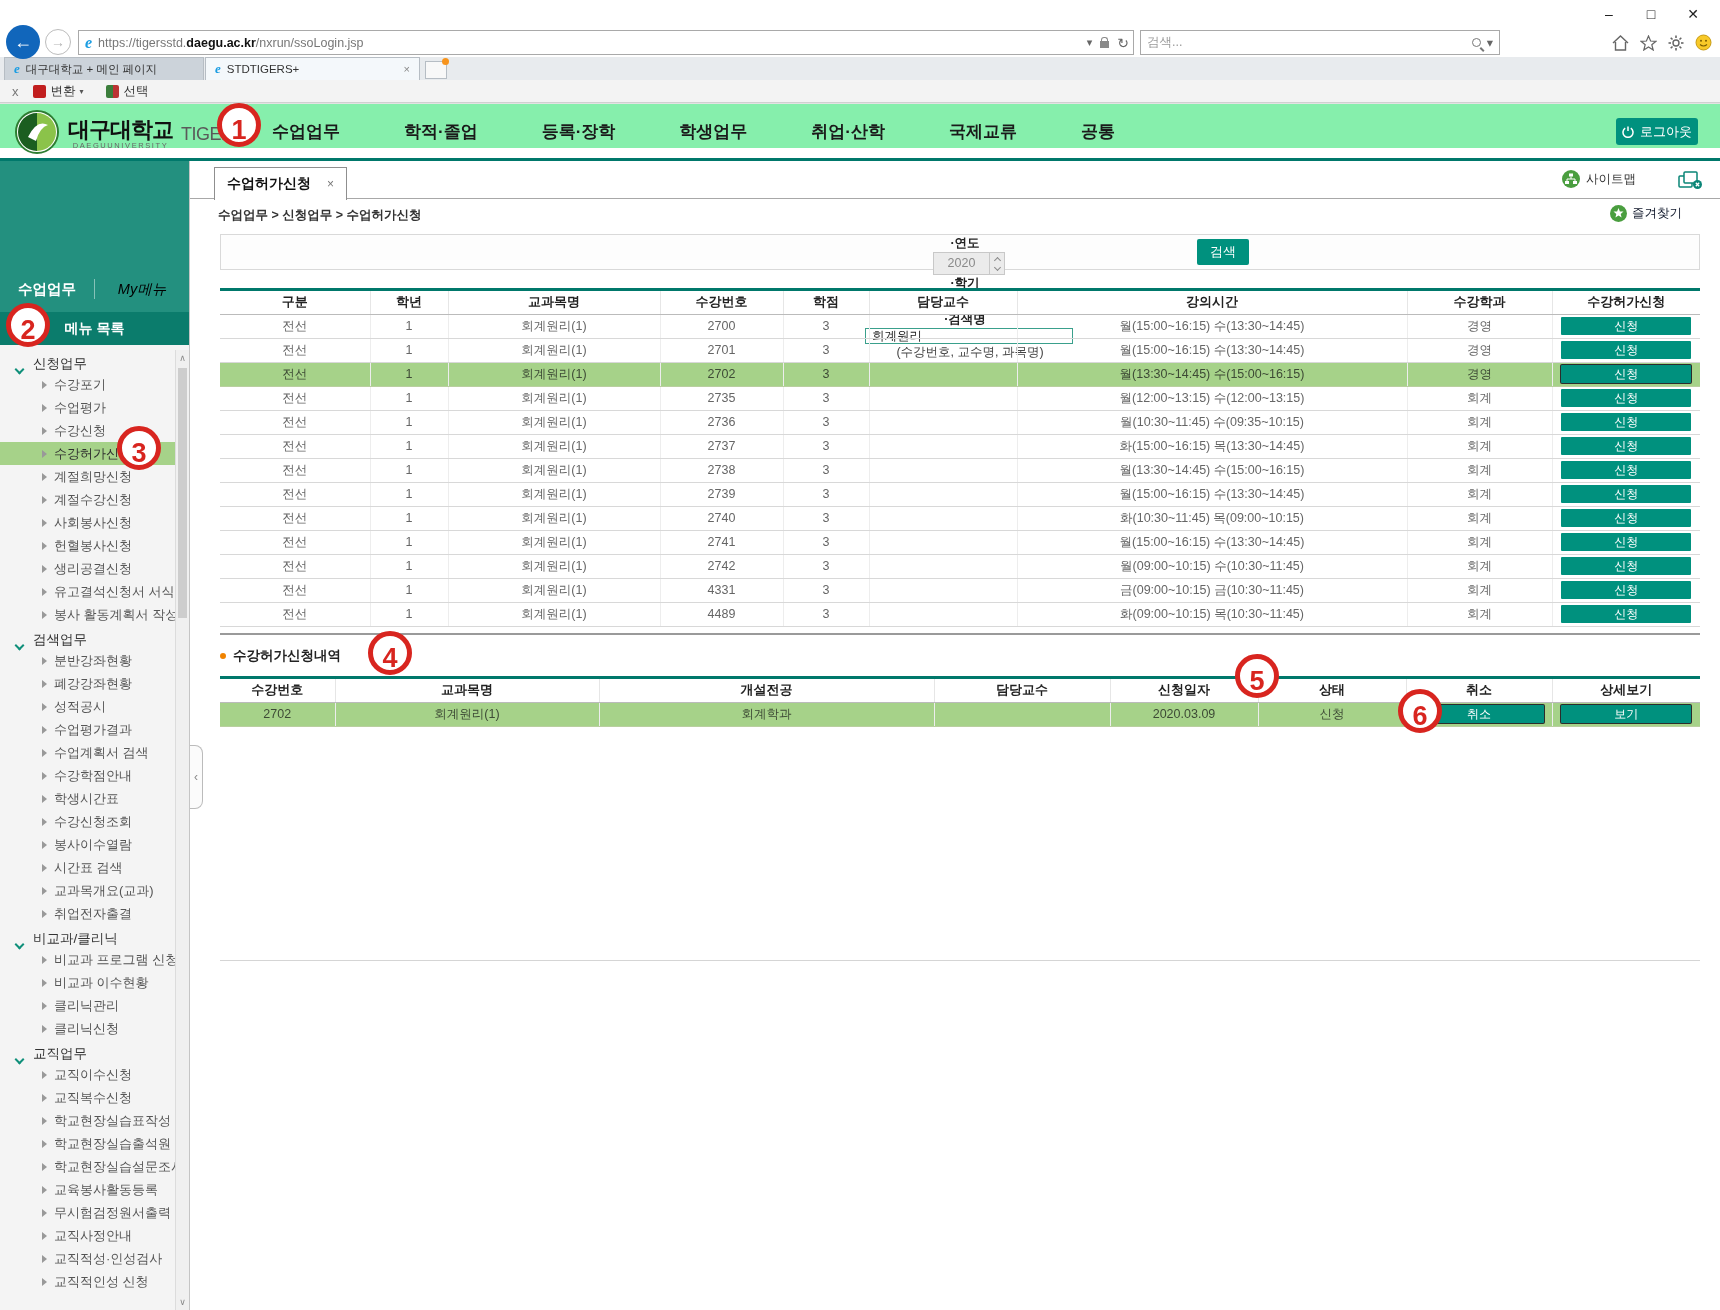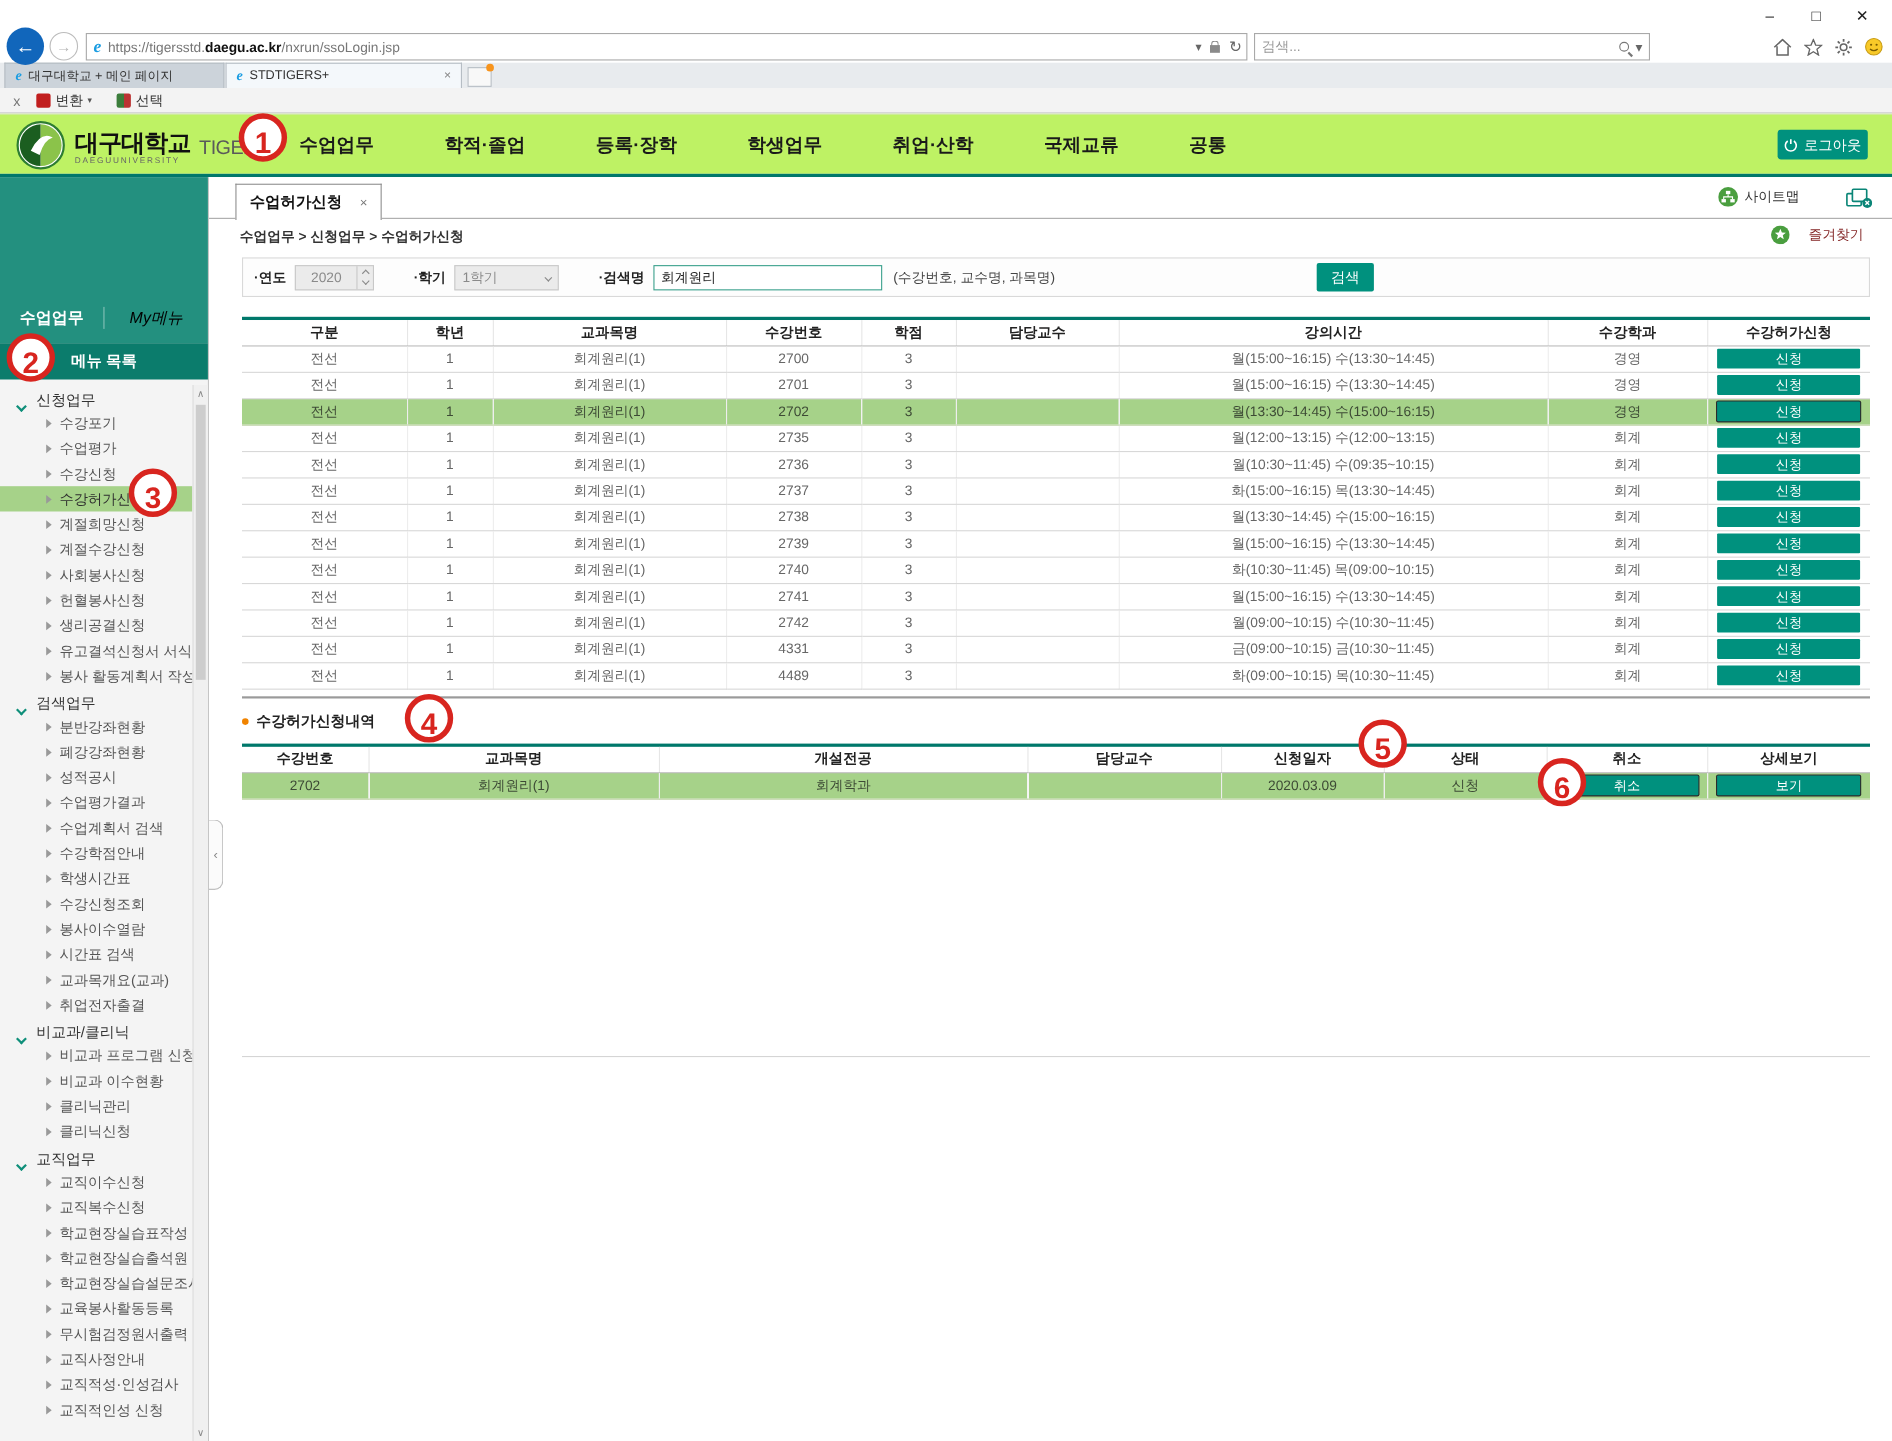--- a/index.html
+++ b/index.html
@@ -55,22 +55,22 @@
   .toolrow{position:absolute;left:0;top:80px;width:1720px;height:23px;background:#f3f3f3;
            border-bottom:1px solid #d0d0d0;display:flex;align-items:center;font-size:12.5px;color:#333;}
   .toolrow .xmark{color:#777;margin:0 14px 0 12px;font-size:13px;}
   .ticon{width:13px;height:13px;margin-right:5px;border-radius:2px;}
   .ticon.red{background:#c11e1e;}
   .ticon.grid{background:linear-gradient(90deg,#3b7d3b 50%,#b33 50%);}
   .tool-sep{width:22px;}
   .tdrop{font-size:8px;color:#555;margin-left:4px;}
 
   
-  .appheader{position:absolute;left:0;top:103px;width:1720px;height:55px;background:#bef264;
-             border-top:1px solid #e3e3e3;}
+  .appheader{position:absolute;left:0;top:103px;width:1720px;height:45px;background:#86efac;
+             border-top:1px solid #e3e3e3;text-align:center;}
   .logo{position:absolute;left:14px;top:5px;display:flex;align-items:center;}
   .logotext{margin-left:8px;}
   .uni{font-size:22px;font-weight:bold;color:#101010;line-height:22px;letter-spacing:-1px;}
   .unisub{font-size:7.5px;color:#666;letter-spacing:1.6px;}
   .brand{font-size:18px;color:#5a5a5a;margin-left:8px;letter-spacing:-0.5px;}
   .topnav{position:absolute;left:272px;top:0;height:55px;display:flex;align-items:center;}
   .nav-item{font-size:17px;font-weight:bold;color:#1a1a1a;margin-right:64px;white-space:nowrap;}
   .logoutbtn{position:absolute;right:22px;top:14px;width:82px;height:27px;background:var(--teal);
              border-radius:3px;color:#fff;font-size:13px;display:flex;align-items:center;
              justify-content:center;gap:6px;}
@@ -115,24 +115,24 @@
   .tabstrip{position:absolute;left:0;top:0;width:100%;height:38px;border-bottom:1px solid #a8a8a8;}
   .modtab{position:absolute;left:24px;top:6px;height:33px;background:#fff;border:1px solid #8f8f8f;
           border-bottom:none;display:flex;align-items:center;padding:0 12px;z-index:2;}
   .modtab .lbl{font-size:14px;font-weight:bold;color:#111;}
   .modtab .x{margin-left:16px;color:#777;font-size:12px;}
   .sitemap{position:absolute;left:1372px;top:9px;display:flex;align-items:center;gap:6px;
            font-size:12.5px;color:#333;}
   .winicon{position:absolute;left:1488px;top:10px;}
   .crumbrow{position:absolute;left:0;top:39px;width:100%;height:28px;}
   .crumb{position:absolute;left:28px;top:7px;font-size:12.5px;font-weight:bold;color:#333;}
-  .favlink{position:absolute;left:1420px;top:5px;display:flex;align-items:center;gap:17px;
-           font-size:12.5px;color:#7f1d1d;}
+  .favlink{position:absolute;left:1420px;top:5px;display:flex;align-items:center;gap:5px;
+           font-size:12.5px;color:#0f172a;}
   .searcharea{position:absolute;left:30px;top:73px;width:1480px;height:36px;background:#fdfdfd;
-              border:1px solid #d9d9d9;display:flex;align-items:center;padding-left:10px;}
+              border:1px solid #d9d9d9;display:flex;align-items:center;padding-left:10px;flex-direction:column;}
   .flabel{font-size:12.5px;font-weight:bold;color:#222;}
   .spin{width:72px;height:23px;background:#ebebeb;border:1px solid #c8c8c8;display:flex;margin-left:8px;}
   .spin .val{flex:1;text-align:center;line-height:21px;color:#8a8a8a;font-size:12.5px;}
   .spin .arr{width:15px;border-left:1px solid #c8c8c8;display:flex;flex-direction:column;
              align-items:center;justify-content:center;gap:2px;}
   .mini{width:5px;height:5px;border-left:1.5px solid #8a8a8a;border-bottom:1.5px solid #8a8a8a;}
   .mini.up{transform:rotate(135deg);}
   .mini.dn{transform:rotate(-45deg);}
   .sel{width:95px;height:23px;background:#ebebeb;border:1px solid #c8c8c8;display:flex;
        align-items:center;margin-left:8px;padding:0 6px;}

